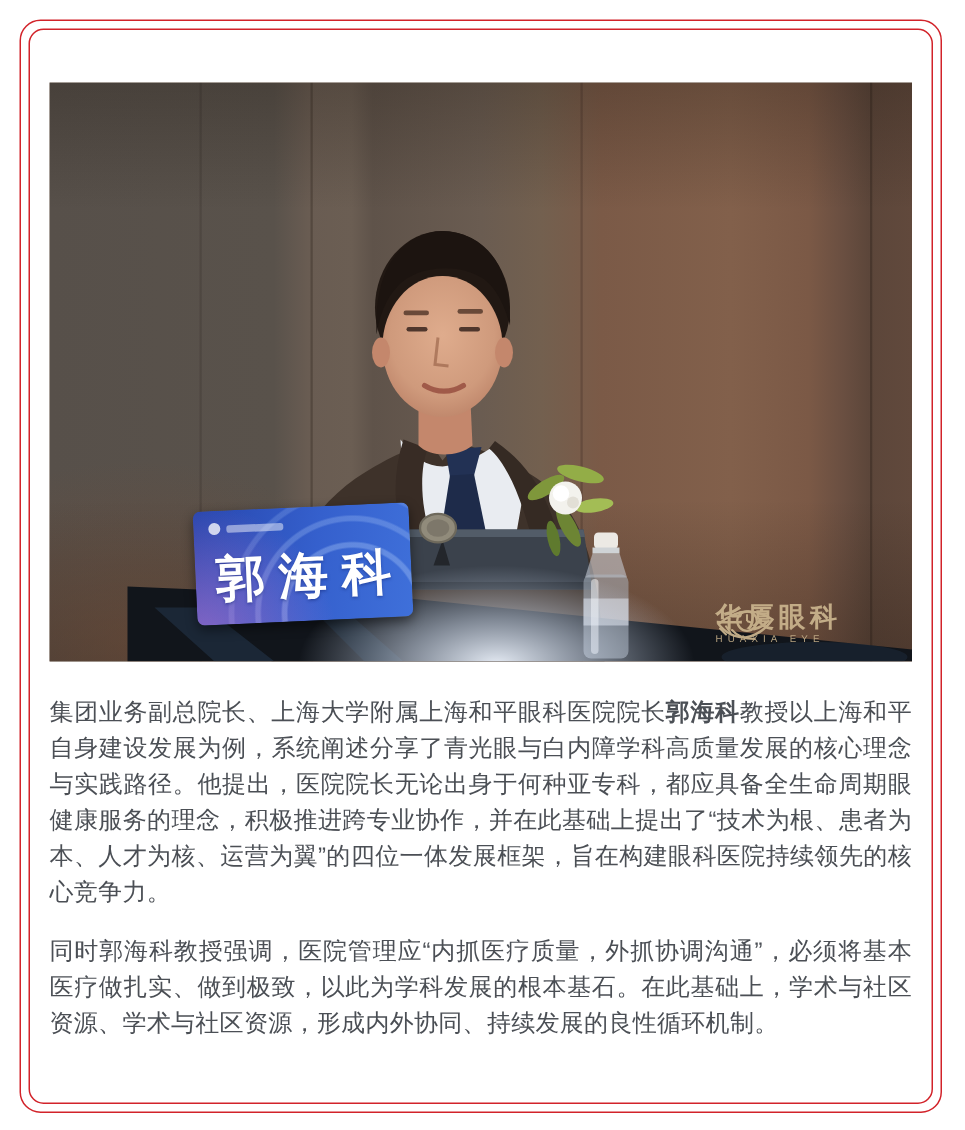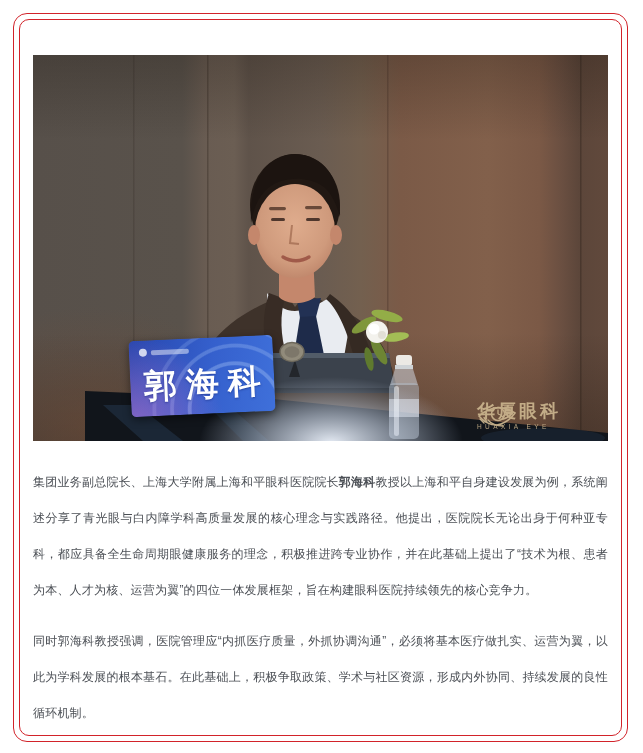--- a/index.html
+++ b/index.html
@@ -50,21 +50,21 @@
   .wm-cn {
     font-family:"Liberation Serif","DejaVu Serif",serif;
     font-size:18px; font-weight:700; color:#c8b28c; letter-spacing:3px; line-height:18px;
   }
   .wm-en {
     font-size:6.5px; color:#c0ab86; letter-spacing:3.4px; margin-top:3px;
   }
   
   .article {
     position:absolute; left:33px; top:464px; width:575px;
-    font-size:12px; line-height:36px; color:#4b4f55;
+    font-size:16px; line-height:24px; color:#4b4f55;
     text-align:justify; letter-spacing:0.2px;
   }
   .article p { margin:0 0 15px 0; }
   .article p:last-child { margin-bottom:0; }
   .article .em { font-weight:700; }
 </style>
 </head>
 <body>
 
 <div class="page">
@@ -212,16 +212,16 @@
       </svg>
       <div class="wm-text">
         <div class="wm-cn">华厦眼科</div>
         <div class="wm-en">HUAXIA EYE</div>
       </div>
     </div>
   </div>
 
   <div class="article">
     <p><span>集团业务副总院长、上海大学附属上海和平眼科医院院长</span><span class="em">郭海科</span><span>教授以上海和平自身建设发展为例，系统阐述分享了青光眼与白内障学科高质量发展的核心理念与实践路径。他提出，医院院长无论出身于何种亚专科，都应具备全生命周期眼健康服务的理念，积极推进跨专业协作，并在此基础上提出了“技术为根、患者为本、人才为核、运营为翼”的四位一体发展框架，旨在构建眼科医院持续领先的核心竞争力。</span></p>
-    <p>同时郭海科教授强调，医院管理应“内抓医疗质量，外抓协调沟通”，必须将基本医疗做扎实、运营为翼，以此为学科发展的根本基石。在此基础上，积极争取政策、学术与社区资源，形成内外协同、持续发展的良性循环机制。</p>
+    <p>同时郭海科教授强调，医院管理应“内抓医疗质量，外抓协调沟通”，必须将基本医疗做扎实、做到极致，以此为学科发展的根本基石。在此基础上，学术与社区资源、学术与社区资源，形成内外协同、持续发展的良性循环机制。</p>
   </div>
 
 </div>
 
 </body></html>

